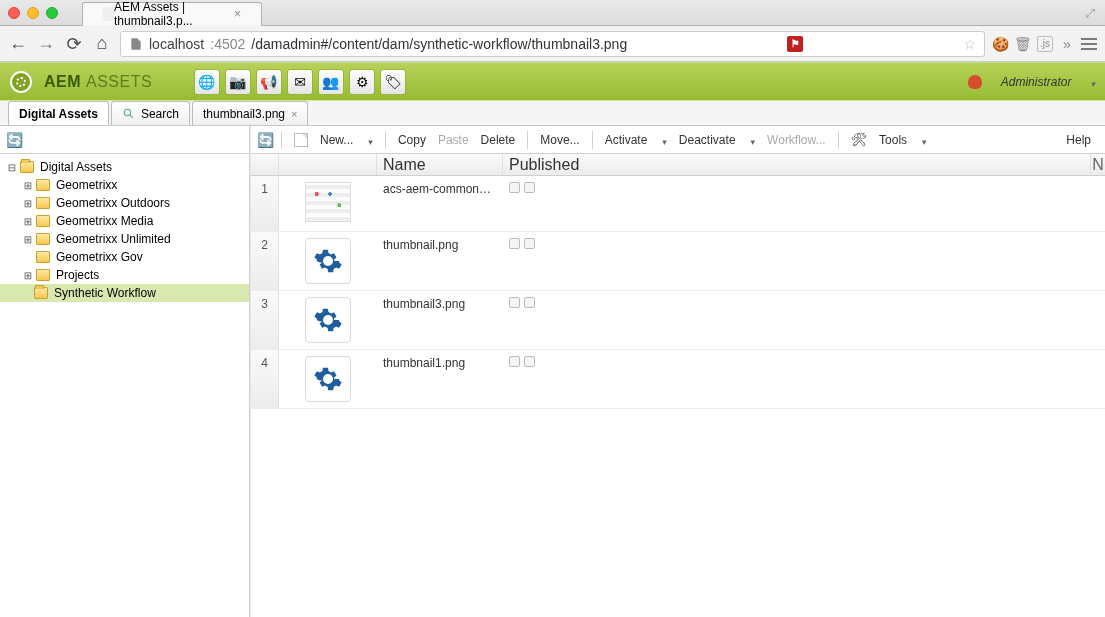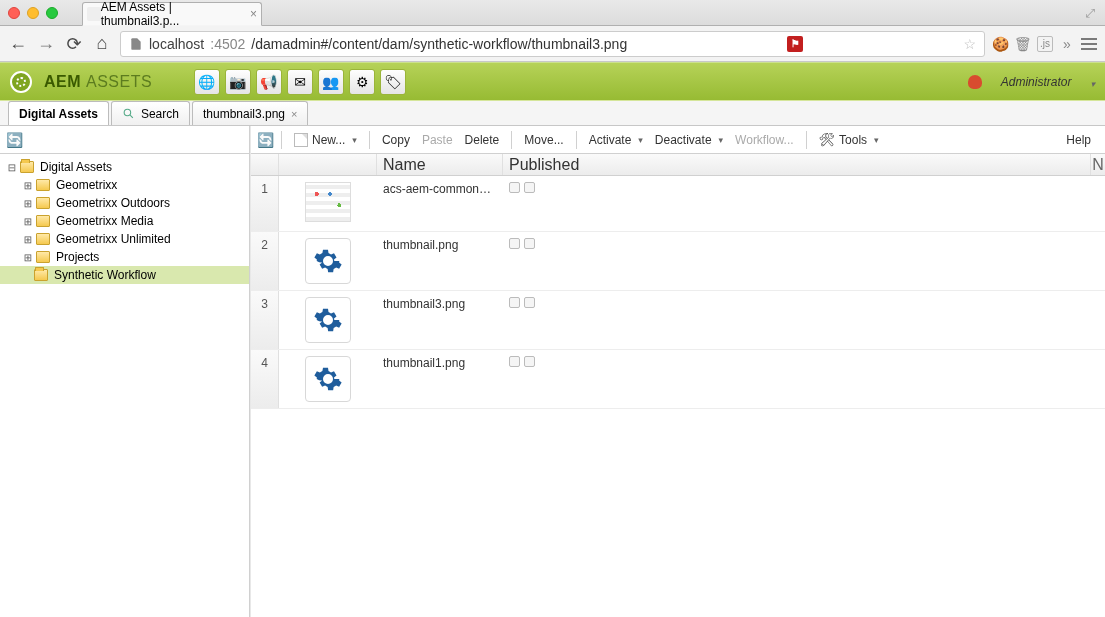--- a/index.html
+++ b/index.html
@@ -6,21 +6,21 @@
 body { width: 1105px; height: 617px; background: #f7f7f7; overflow: hidden; position: relative; }
 
 
 .browser-chrome { width: 100%; }
 .titlebar { height: 26px; background: linear-gradient(#e9e9e9, #dcdcdc); border-bottom: 1px solid #b0b0b0; display: flex; align-items: center; padding: 0 8px; position: relative; }
 .win-buttons { display: flex; gap: 7px; }
 .win-btn { width: 12px; height: 12px; border-radius: 50%; }
 .win-close { background: #ff5f56; border: 1px solid #e0443e; }
 .win-min  { background: #ffbd2e; border: 1px solid #dea123; }
 .win-max  { background: #27c93f; border: 1px solid #1aab29; }
-.browser-tab { position: absolute; left: 82px; bottom: -1px; width: 180px; height: 24px; border: 1px solid #b0b0b0; border-bottom: 1px solid #f5f5f5; background: #f9f9f9; border-radius: 3px 3px 0 0; display: flex; align-items: center; padding: 0 4px; font-size: 12px; }
+.browser-tab { position: absolute; left: 82px; bottom: -1px; width: 180px; height: 24px; border: 1px solid #b0b0b0; border-bottom: 1px solid #f5f5f5; background: #f9f9f9; border-radius: 3px 3px 0 0; display: flex; align-items: center; padding: 0 20px; font-size: 12px; }
 .favicon { width: 14px; height: 14px; background: #eee; border-radius: 2px; }
 .tab-x { color: #888; font-size: 12px; margin-left: auto; }
 .expand-ic { position: absolute; right: 10px; color: #999; font-size: 12px; }
 
 .addrbar { height: 36px; background: #f3f3f3; border-bottom: 1px solid #c8c8c8; display: flex; align-items: center; padding: 0 8px; gap: 8px; }
 .nav-btn { color: #777; font-size: 18px; width: 20px; text-align: center; cursor: default; }
 .nav-btn.active { color: #4b4b4b; }
 .url-box { flex: 1; height: 26px; background: #fff; border: 1px solid #ccc; border-radius: 3px; display: flex; align-items: center; padding: 0 8px; font-size: 14px; color: #333; gap: 6px; }
 .url-host { color: #404040; }
 .url-port { color: #888; }
@@ -60,21 +60,21 @@
 .tree-row{ display:flex; align-items:center; height:18px; padding-left:6px; gap:2px; white-space:nowrap; cursor:default;}
 .tree-row.selected{ background:#d9e8ae;}
 .expander{ width:12px; text-align:center; color:#555; font-size:10px;}
 .folder-ic{ width:14px; height:12px; background:linear-gradient(#ffe9a8,#f5c94f); border:1px solid #caa22e; border-radius:1px; margin-right:4px; position:relative;}
 .folder-ic.open::before{content:""; position:absolute; top:-3px; left:0; width:7px; height:3px; background:#f5c94f; border:1px solid #caa22e; border-bottom:none; border-radius:1px 1px 0 0;}
 
 
 .content { flex:1; background:#fff; display:flex; flex-direction:column; border-left:1px solid #e8e8e8;}
 .c-toolbar{ height:28px; border-bottom:1px solid #d0d0d0; display:flex; align-items:center; padding:0 6px; gap:4px; font-size:12px; color:#333;}
 .tb-sep{ width:1px; height:18px; background:#d0d0d0; margin:0 4px;}
-.tb-btn{ padding:2px 4px; display:flex; align-items:center; gap:4px; cursor:default;}
+.tb-btn{ padding:2px 4px; display:flex; align-items:flex-end; gap:12px; cursor:default;}
 .tb-btn.disabled{ color:#aaa;}
 .tb-drop::after{content:"▾"; font-size:9px; margin-left:3px; color:#666;}
 .new-ic{ width:14px; height:14px; border:1px solid #bbb; background:#fff; position:relative;}
 .new-ic::after{content:""; position:absolute; top:0; right:0; border-style:solid; border-width:0 5px 5px 0; border-color:transparent #ddd transparent transparent;}
 .tools-ic{font-size:13px;}
 .help{ margin-left:auto; padding-right:8px;}
 
 .grid-header{ height:22px; background:linear-gradient(#fafafa,#ececec); border-bottom:1px solid #d0d0d0; display:flex; font-size:16px; color:#333;}
 .gh-cell{ border-right:1px solid #e0e0e0; display:flex; align-items:center; padding:0 6px;}
 .gh-num{width:28px;}
@@ -211,20 +211,25 @@
         <span class="expander">⊞</span>
         <span class="folder-ic"></span>
         <span>Geometrixx Media</span>
       </div>
       <div class="tree-row" style="padding-left:22px">
         <span class="expander">⊞</span>
         <span class="folder-ic"></span>
         <span>Geometrixx Unlimited</span>
       </div>
       <div class="tree-row" style="padding-left:22px">
+        <span class="expander"></span>
+        <span class="folder-ic"></span>
+        <span>Geometrixx Gov</span>
+      </div>
+      <div class="tree-row" style="padding-left:22px">
         <span class="expander">⊞</span>
         <span class="folder-ic"></span>
         <span>Projects</span>
       </div>
       <div class="tree-row selected" style="padding-left:20px">
         <span class="expander"></span>
         <span class="folder-ic open"></span>
         <span>Synthetic Workflow</span>
       </div>
     </div>

